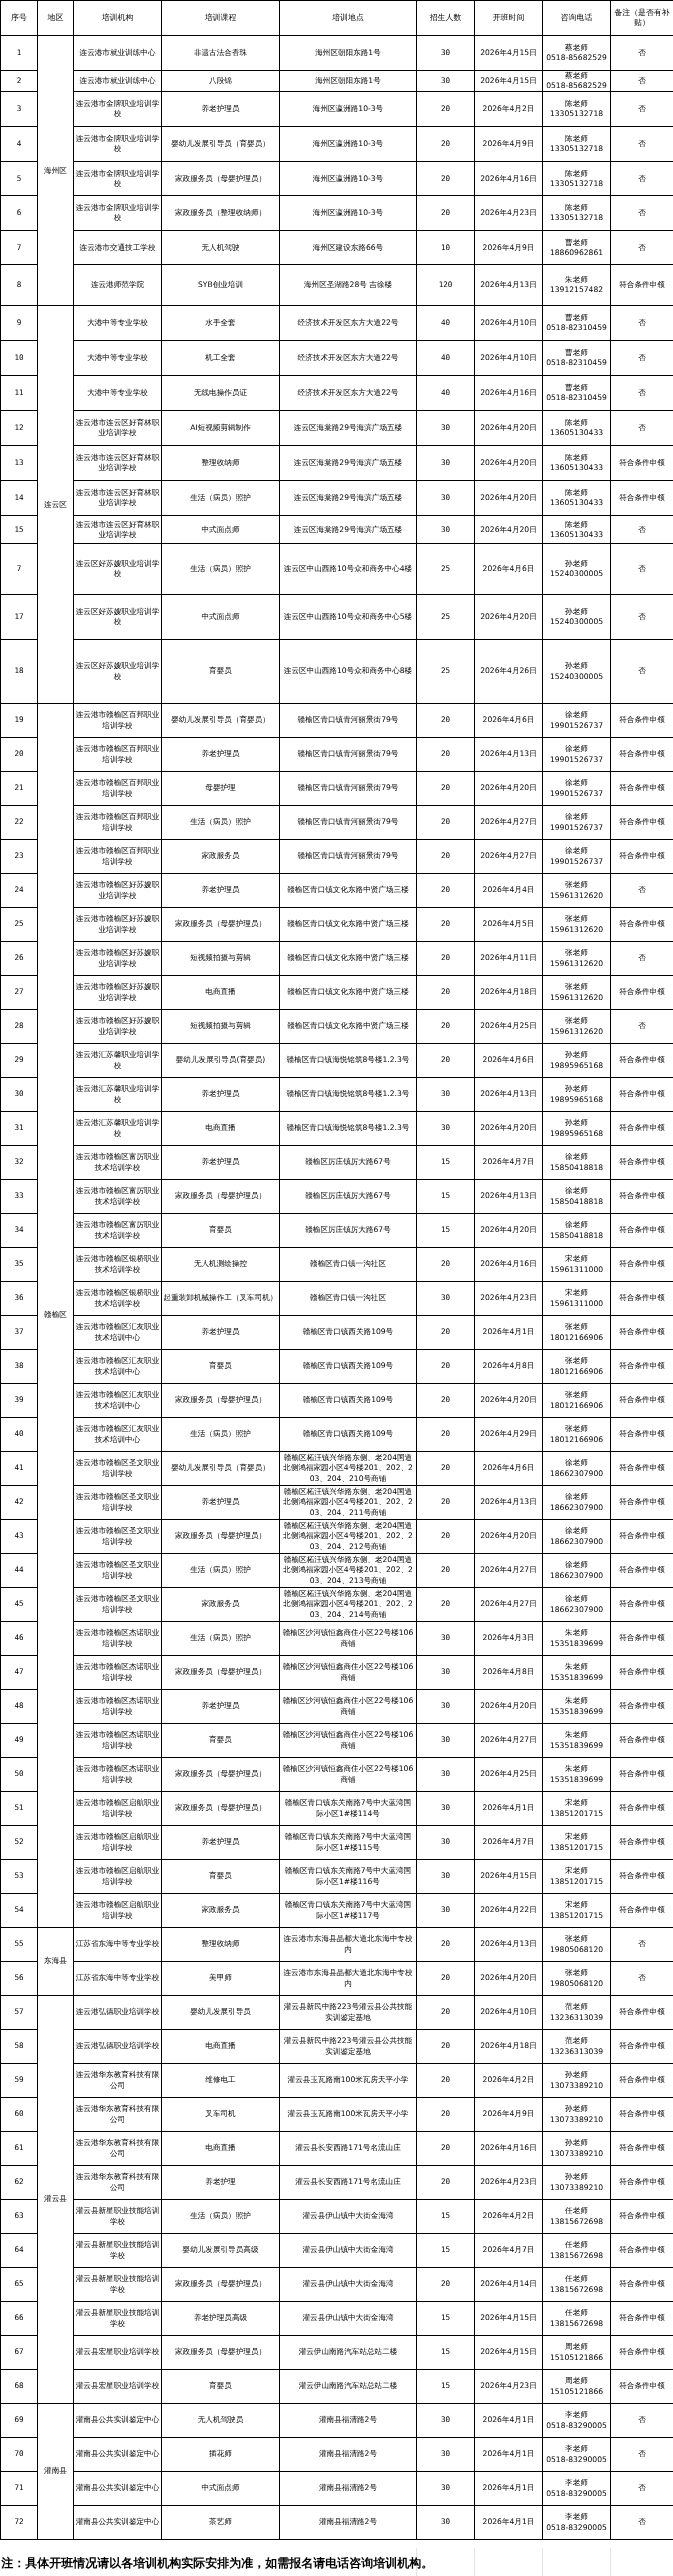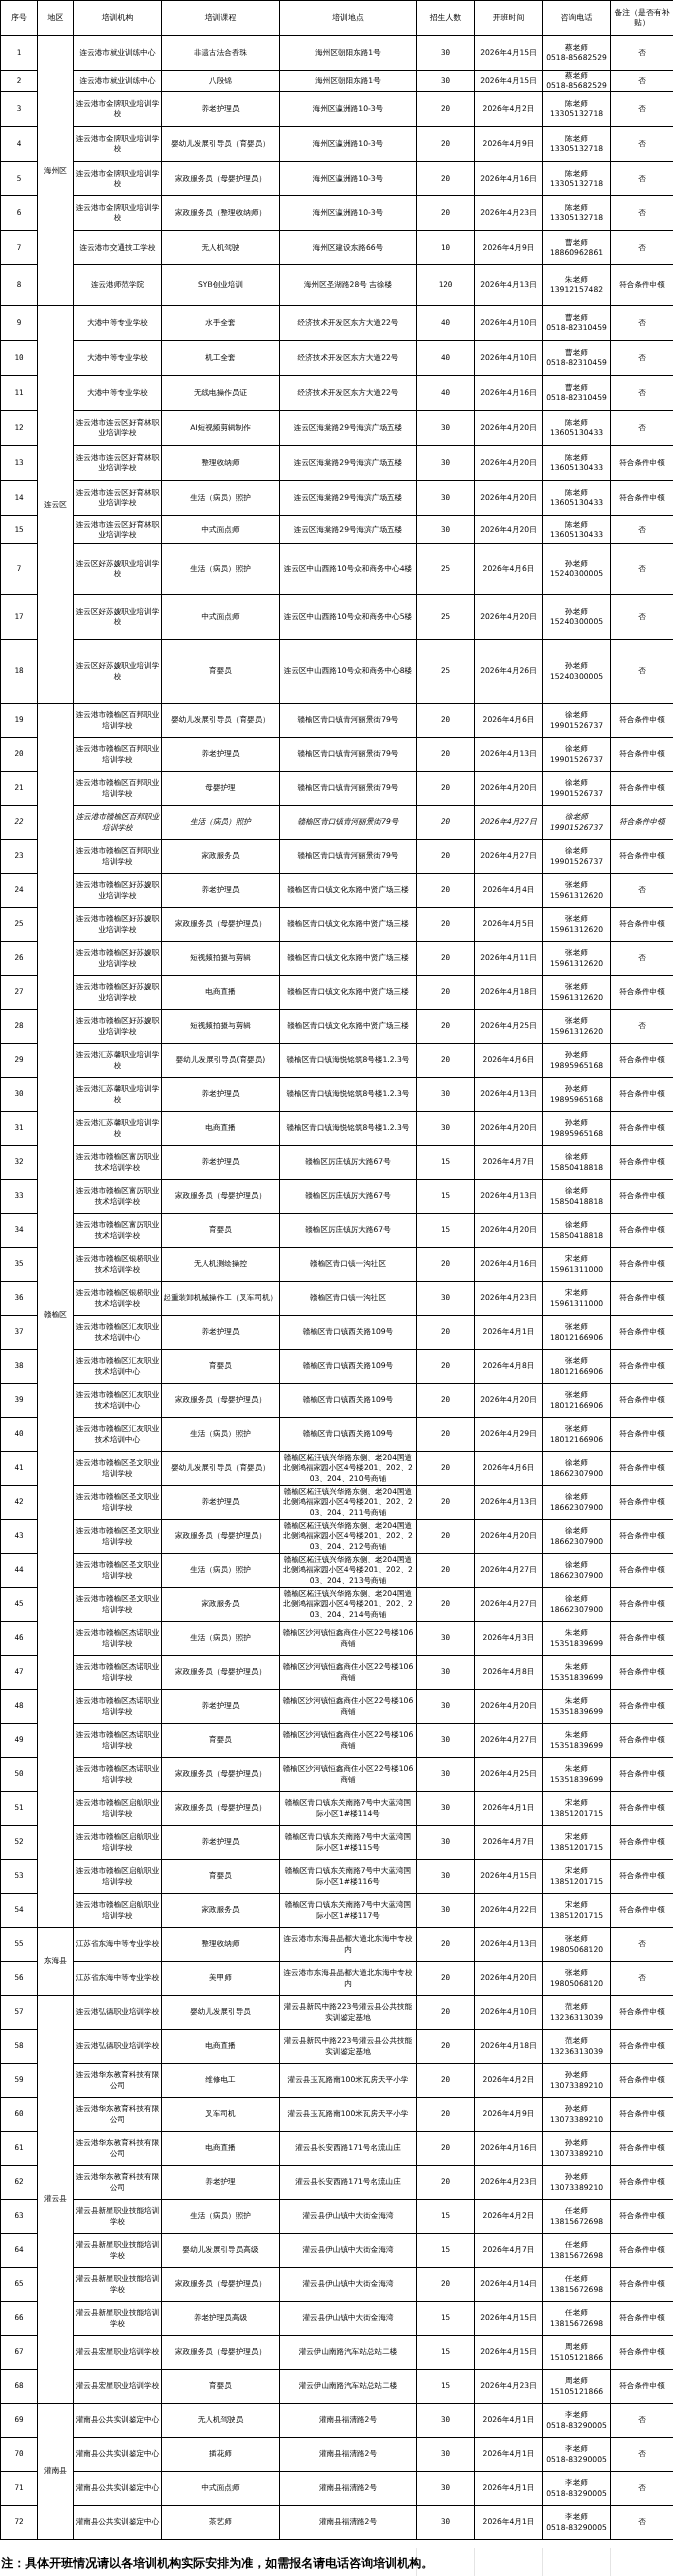--- a/index.html
+++ b/index.html
@@ -323,21 +323,21 @@
         <td>母婴护理</td>
         <td>赣榆区青口镇青河丽景街79号</td>
         <td class="count">20</td>
         <td>2026年4月20日</td>
         <td class="phone">
           <span class="phone-name">徐老师</span>
           <span class="phone-num">19901526737</span>
         </td>
         <td>符合条件申领</td>
       </tr>
-      <tr style="height: 34px; font-style: italic;">
+      <tr style="height: 34px;">
         <td class="num">22</td>
         <td>连云港市赣榆区百邦职业培训学校</td>
         <td>生活（病员）照护</td>
         <td>赣榆区青口镇青河丽景街79号</td>
         <td class="count">20</td>
         <td>2026年4月27日</td>
         <td class="phone">
           <span class="phone-name">徐老师</span>
           <span class="phone-num">19901526737</span>
         </td>

